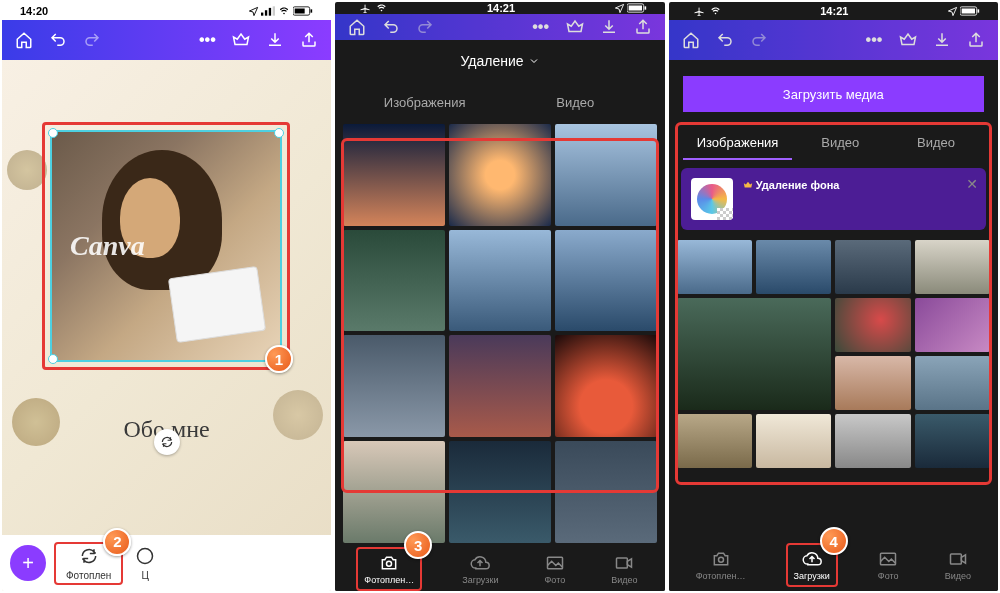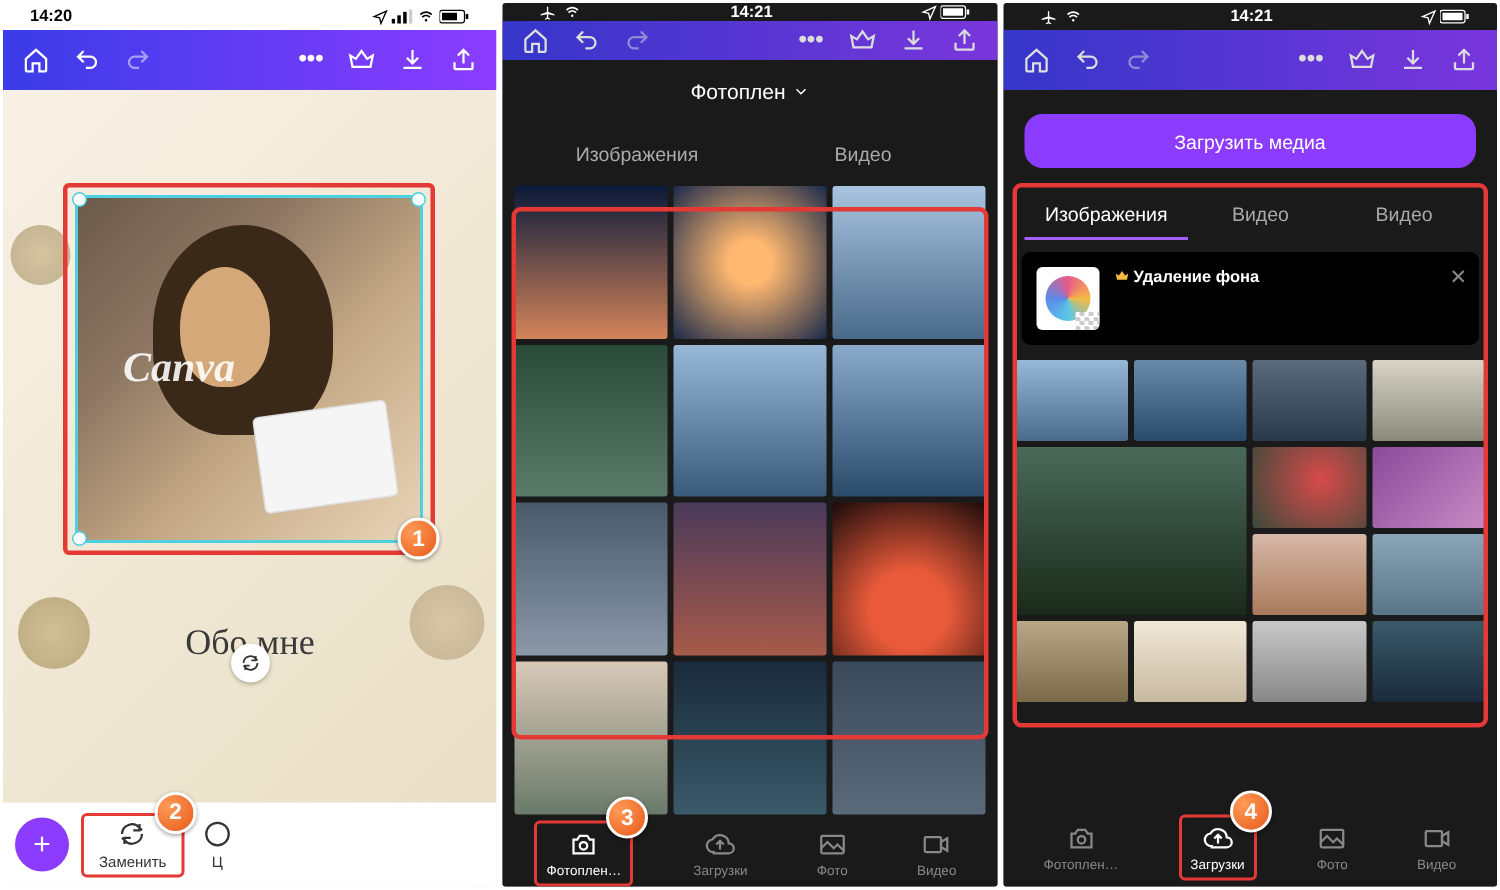--- a/index.html
+++ b/index.html
@@ -18,47 +18,47 @@
   .flower-deco { position: absolute; border-radius: 50%; }
   .fd1 { width: 40px; height: 40px; background: radial-gradient(circle, #d4c5a0, #c0b090); top: 90px; left: 5px; }
   .fd2 { width: 50px; height: 50px; background: radial-gradient(circle, #d8c8a5, #c4b494); top: 330px; right: 8px; }
   .fd3 { width: 48px; height: 48px; background: radial-gradient(circle, #d0c096, #bca880); bottom: 145px; left: 10px; }
   .photo-frame { position: absolute; top: 62px; left: 40px; width: 248px; height: 248px; border: 3px solid #e53935; border-radius: 4px; }
   .photo-inner { position: absolute; top: 5px; left: 5px; right: 5px; bottom: 5px; border: 2px solid #4dd0e1; }
   .photo-img { width: 100%; height: 100%; background: linear-gradient(135deg, #6b5a4a 0%, #8b7562 30%, #c4a884 60%, #e8d4b8 100%); position: relative; overflow: hidden; }
   .photo-sim-face { position: absolute; top: 20%; left: 30%; width: 60px; height: 80px; background: #d4a878; border-radius: 50% 50% 45% 45%; }
   .photo-sim-hair { position: absolute; top: 8%; left: 22%; width: 120px; height: 140px; background: #3a2818; border-radius: 50% 50% 40% 40%; }
   .photo-sim-tablet { position: absolute; bottom: 10%; right: 8%; width: 90px; height: 65px; background: #f5f5f5; border-radius: 4px; transform: rotate(-8deg); border: 1px solid #ddd; }
-  .watermark { position: absolute; top: 50%; left: 30px; transform: translateY(-50%); color: rgba(255,255,255,0.88); font-family: Georgia, serif; font-style: italic; font-size: 28px; font-weight: 600; }
+  .watermark { position: absolute; top: 50%; left: 18px; transform: translateY(-50%); color: rgba(255,255,255,0.88); font-family: Georgia, serif; font-style: italic; font-size: 28px; font-weight: 600; }
   .handle { position: absolute; width: 10px; height: 10px; background: #fff; border: 1px solid #4dd0e1; border-radius: 50%; }
   .h-tl { top: -4px; left: -4px; } .h-tr { top: -4px; right: -4px; } .h-bl { bottom: -4px; left: -4px; } .h-br { bottom: -4px; right: -4px; }
   .caption { position: absolute; bottom: 148px; left: 50%; transform: translateX(-50%); font-family: cursive; font-size: 24px; color: #3a3a3a; }
   .sync-badge { position: absolute; bottom: 136px; left: 50%; transform: translateX(-50%); width: 26px; height: 26px; background: #fff; border-radius: 50%; display: flex; align-items: center; justify-content: center; box-shadow: 0 1px 3px rgba(0,0,0,0.3); }
   .bottom-bar-1 { position: absolute; bottom: 0; left: 0; right: 0; height: 56px; background: #fff; display: flex; align-items: center; padding: 0 8px; gap: 0px; }
   .fab { width: 36px; height: 36px; background: #8b3cff; border-radius: 50%; color: #fff; display: flex; align-items: center; justify-content: center; font-size: 20px; font-weight: 300; margin-right: 8px; }
   .tool-btn { display: flex; flex-direction: column; align-items: center; justify-content: center; gap: 4px; padding: 4px 12px; font-size: 10px; color: #333; cursor: pointer; position: relative; }
   .tool-btn svg { width: 20px; height: 20px; stroke: #333; fill: none; stroke-width: 1.8; }
   .tool-highlight { border: 2px solid #e53935; border-radius: 4px; padding: 2px 10px; }
   .step-badge { position: absolute; width: 28px; height: 28px; border-radius: 50%; background: radial-gradient(circle at 30% 30%, #ff9a56, #e85a1a); color: #fff; display: flex; align-items: center; justify-content: center; font-weight: 700; font-size: 15px; border: 2px solid #fff; box-shadow: 0 1px 3px rgba(0,0,0,0.4); z-index: 20; }
   
   .panel-body { flex: 1; background: #1a1a1a; display: flex; flex-direction: column; position: relative; }
   .dropdown-header { height: 42px; display: flex; align-items: center; justify-content: center; color: #fff; font-size: 14px; gap: 4px; }
-  .upload-btn { margin: 16px 14px 10px; height: 36px; background: #8b3cff; border-radius: 12px; color: #fff; display: flex; align-items: center; justify-content: center; font-size: 13px; font-weight: 500; }
+  .upload-btn { margin: 16px 14px 10px; height: 36px; background: #8b3cff; border-radius: 0; color: #fff; display: flex; align-items: center; justify-content: center; font-size: 13px; font-weight: 500; }
   .tabs-row { display: flex; padding: 0 18px; height: 38px; align-items: flex-end; }
   .tab { flex: 0 0 auto; padding: 8px 14px; color: #aaa; font-size: 13px; cursor: pointer; border-bottom: 2px solid transparent; }
   .tab.active { color: #fff; border-bottom: 2px solid #a060ff; }
   .tabs-spread { justify-content: space-between; padding: 0 14px; }
   .tabs-spread .tab { flex: 1; text-align: center; }
   .red-frame { position: absolute; border: 3px solid #e53935; border-radius: 6px; pointer-events: none; z-index: 5; }
   .grid3 { display: grid; grid-template-columns: repeat(3, 1fr); gap: 4px; padding: 4px 8px; }
   .grid3 .img { aspect-ratio: 1; border-radius: 2px; }
   .masonry { padding: 6px 8px; display: grid; grid-template-columns: repeat(4, 1fr); gap: 4px; grid-auto-rows: 54px; }
   .masonry .img { border-radius: 2px; }
   .span2w { grid-column: span 2; } .span2h { grid-row: span 2; }
-  .promo { margin: 8px 12px 4px; background: #000000; border-radius: 6px; padding: 10px 10px; display: flex; gap: 10px; position: relative; }
+  .promo { margin: 8px 12px 4px; background: #4c1d95; border-radius: 6px; padding: 10px 10px; display: flex; gap: 10px; position: relative; }
   .promo-icon { width: 42px; height: 42px; border-radius: 4px; background: #fff; flex: 0 0 42px; position: relative; overflow: hidden; }
   .promo-ball { position: absolute; width: 30px; height: 30px; border-radius: 50%; top: 6px; left: 6px; background: conic-gradient(#e85a8a, #f5b945, #5ac8e8, #5a8ae8, #e85a8a); }
   .promo-check { position: absolute; bottom: 0; right: 0; width: 16px; height: 12px; background: repeating-conic-gradient(#ccc 0 25%, #fff 0 50%) 0 0/6px 6px; }
   .promo-txt { flex: 1; color: #ccc; font-size: 10px; line-height: 1.3; }
   .promo-txt .title { color: #fff; font-size: 11px; font-weight: 600; margin-bottom: 2px; }
   .promo-close { position: absolute; top: 8px; right: 8px; color: #888; font-size: 14px; cursor: pointer; }
   .bottom-nav { height: 52px; background: #1a1a1a; display: flex; align-items: center; justify-content: space-around; padding: 0 4px; position: relative; }
   .nav-item { display: flex; flex-direction: column; align-items: center; gap: 2px; color: #888; font-size: 9px; padding: 4px 6px; cursor: pointer; position: relative; }
   .nav-item.active { color: #fff; }
   .nav-item svg { width: 20px; height: 20px; stroke: currentColor; fill: none; stroke-width: 1.8; }
@@ -150,21 +150,21 @@
           <path d="M4 12a8 8 0 0114-5l2 2M20 12a8 8 0 01-14 5l-2-2M18 4v5h-5M6 20v-5h5"></path>
         </svg>
       </div>
   </div>
   <div class="bottom-bar-1">
     <div class="fab">+</div>
     <div class="tool-btn tool-highlight">
       <svg viewBox="0 0 24 24">
           <path d="M4 12a8 8 0 0114-5l2 2M20 12a8 8 0 01-14 5l-2-2M18 4v5h-5M6 20v-5h5"></path>
         </svg>
-      <span>Заменить</span>
+      <span>Фотоплен</span>
       <div class="step-badge" style="top:-16px;right:-10px">2</div>
     </div>
     <div class="tool-btn" style="padding-right:0">
       <svg viewBox="0 0 24 24">
           <circle cx="12" cy="12" r="9"></circle>
         </svg>
       <span>Ц</span>
     </div>
   </div>
 </div>
@@ -220,21 +220,21 @@
         </svg>
       </span>
     <span class="tb-icon">
         <svg viewBox="0 0 24 24">
           <path d="M12 15V3m-5 5l5-5 5 5M4 14v5a1 1 0 001 1h14a1 1 0 001-1v-5"></path>
         </svg>
       </span>
   </div>
   <div class="panel-body">
     <div class="dropdown-header">
-      <span>Фотоплен</span>
+      <span>Удаление</span>
       <svg width="12" height="12" viewBox="0 0 24 24" fill="none" stroke="#fff" stroke-width="2">
           <path d="M6 9l6 6 6-6"></path>
         </svg>
     </div>
     <div class="red-frame" style="top:98px;left:6px;right:6px;bottom:54px"></div>
     <div class="tabs-row tabs-spread">
       <div class="tab">Изображения</div>
       <div class="tab">Видео</div>
     </div>
     <div class="grid3" id="grid2">

